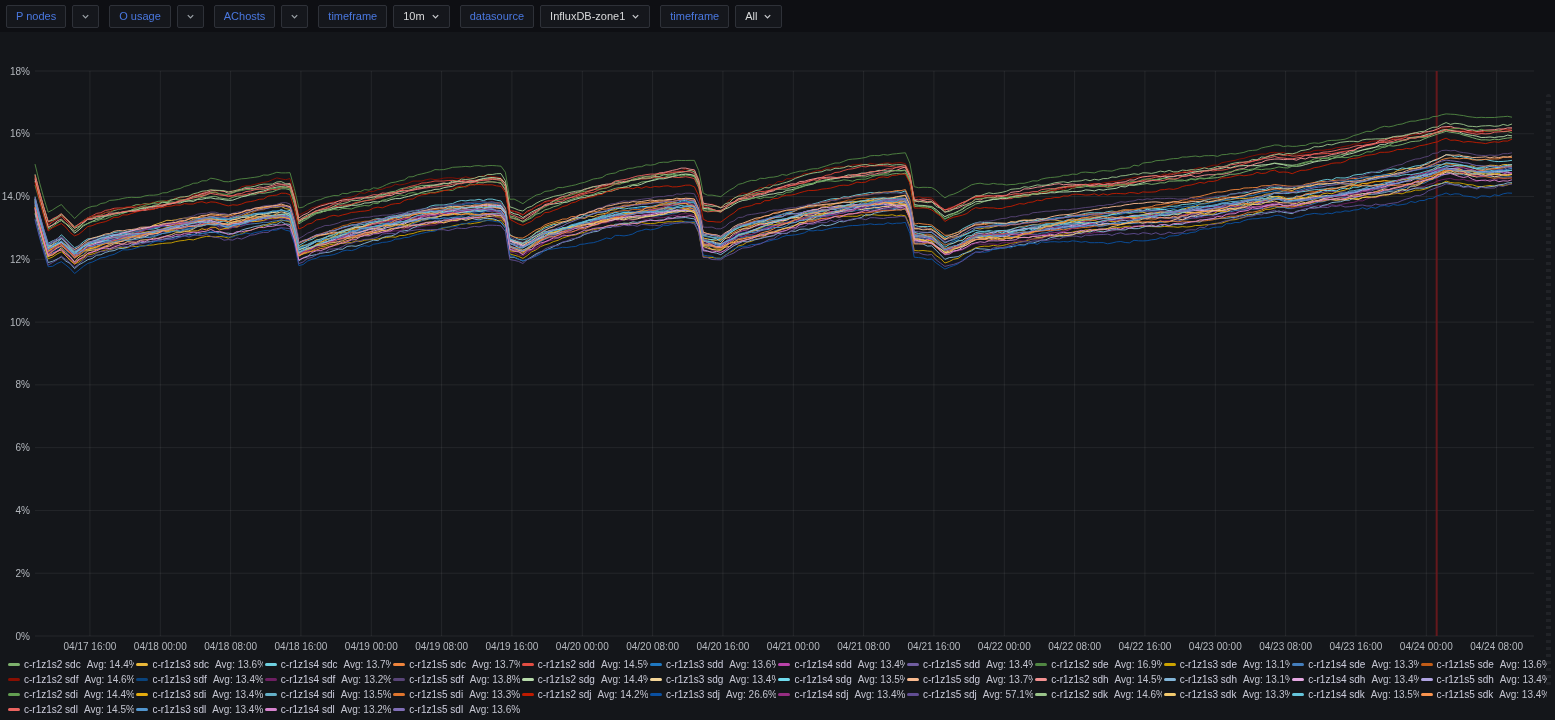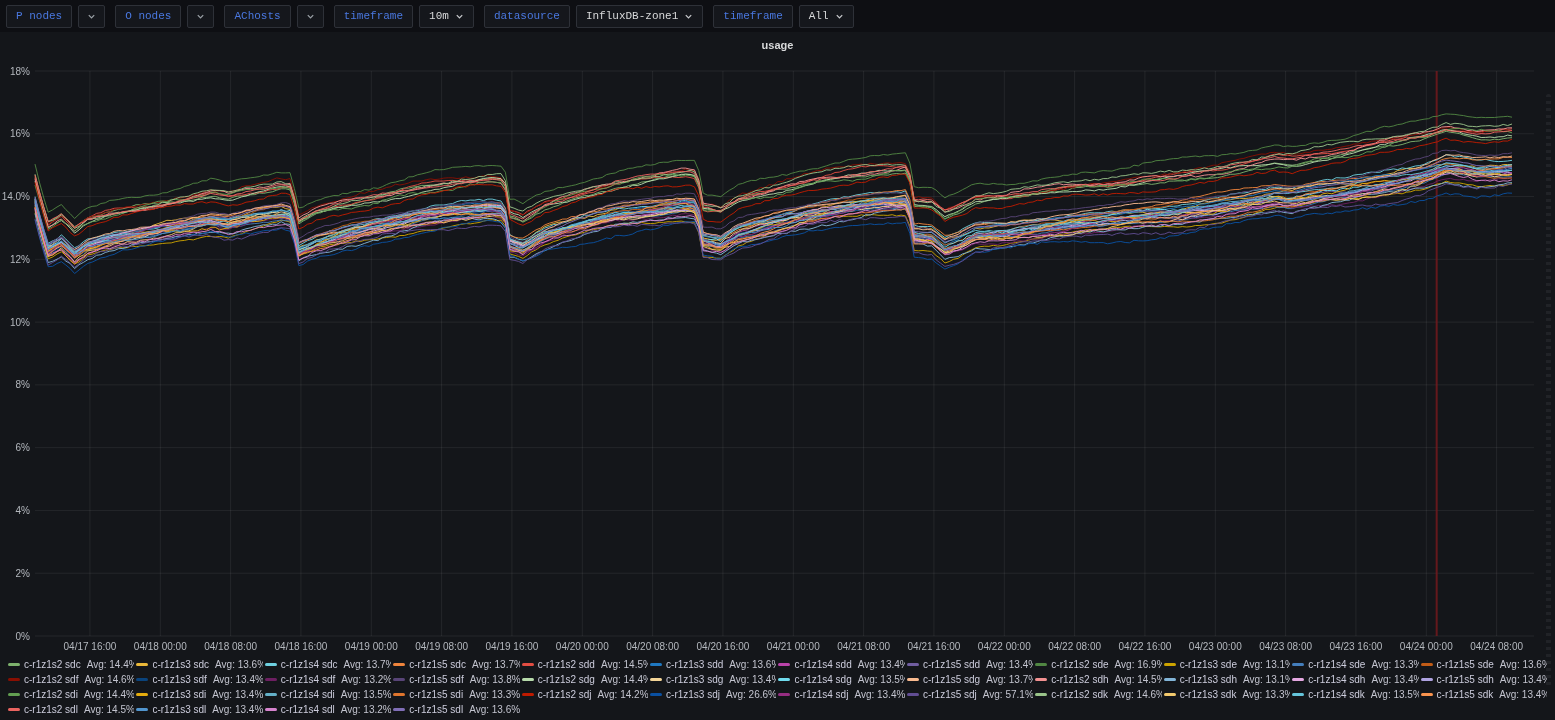--- a/index.html
+++ b/index.html
@@ -1,21 +1,21 @@
 <!DOCTYPE html>
 <html><head>
 <meta charset="utf-8">
 <style>
   * { margin:0; padding:0; box-sizing:border-box; }
   html,body { width:1555px; height:720px; overflow:hidden; background:#0e0f13;
               font-family:"Liberation Sans", sans-serif; }
 
   
   .toolbar { position:absolute; left:0; top:0; width:1555px; height:32px;
-             display:flex; align-items:center; gap:10px; padding:0 6px; background:#0e0f13;font-family:Liberation Mono, monospace; }
+             display:flex; align-items:center; gap:10px; padding:0 6px; background:#0e0f13; }
   .var-group { display:flex; align-items:center; gap:6px; }
   .tb-btn { height:23px; display:flex; align-items:center; gap:6px; padding:0 9px;
             background:#15171c; border:1px solid #2e3138; border-radius:2px;
             font-size:11px; font-weight:500; cursor:pointer; white-space:nowrap; }
   .tb-btn.lbl { color:#4a78e0; }
   .tb-btn.val { color:#d8d9da; }
   .tb-btn.chev-only { width:27px; justify-content:center; padding:0; }
   .chev { width:9px; height:9px; flex:none; }
 
   
@@ -47,21 +47,21 @@
 <div class="toolbar" id="toolbar">
     <div class="var-group">
       <div class="tb-btn lbl">P nodes</div>
       <div class="tb-btn chev-only">
         <svg viewBox="0 0 10 10" class="chev">
           <path d="M2 3.5 L5 6.6 L8 3.5" fill="none" stroke="#9aa0a6" stroke-width="1.4"></path>
         </svg>
       </div>
     </div>
     <div class="var-group">
-      <div class="tb-btn lbl">O nodes</div>
+      <div class="tb-btn lbl">O usage</div>
       <div class="tb-btn chev-only">
         <svg viewBox="0 0 10 10" class="chev">
           <path d="M2 3.5 L5 6.6 L8 3.5" fill="none" stroke="#9aa0a6" stroke-width="1.4"></path>
         </svg>
       </div>
     </div>
     <div class="var-group">
       <div class="tb-btn lbl">AChosts</div>
       <div class="tb-btn chev-only">
         <svg viewBox="0 0 10 10" class="chev">
@@ -92,21 +92,20 @@
       <div class="tb-btn val">
         <span>All</span>
         <svg viewBox="0 0 10 10" class="chev">
           <path d="M2 3.5 L5 6.6 L8 3.5" fill="none" stroke="#c7c9cc" stroke-width="1.4"></path>
         </svg>
       </div>
     </div>
   </div>
 
 <div class="panel">
-  <div class="panel-title">usage</div>
   <svg class="plot" id="plot" width="1555" height="598">
       <line x1="35" y1="13" x2="1534" y2="13" class="grid-line"></line>
       <text x="30" y="16.5" text-anchor="end" class="tick-text">18%</text>
       <line x1="35" y1="75.77777777777783" x2="1534" y2="75.77777777777783" class="grid-line"></line>
       <text x="30" y="79.27777777777783" text-anchor="end" class="tick-text">16%</text>
       <line x1="35" y1="138.55555555555554" x2="1534" y2="138.55555555555554" class="grid-line"></line>
       <text x="30" y="142.05555555555554" text-anchor="end" class="tick-text">14.0%</text>
       <line x1="35" y1="201.33333333333337" x2="1534" y2="201.33333333333337" class="grid-line"></line>
       <text x="30" y="204.83333333333337" text-anchor="end" class="tick-text">12%</text>
       <line x1="35" y1="264.1111111111111" x2="1534" y2="264.1111111111111" class="grid-line"></line>

